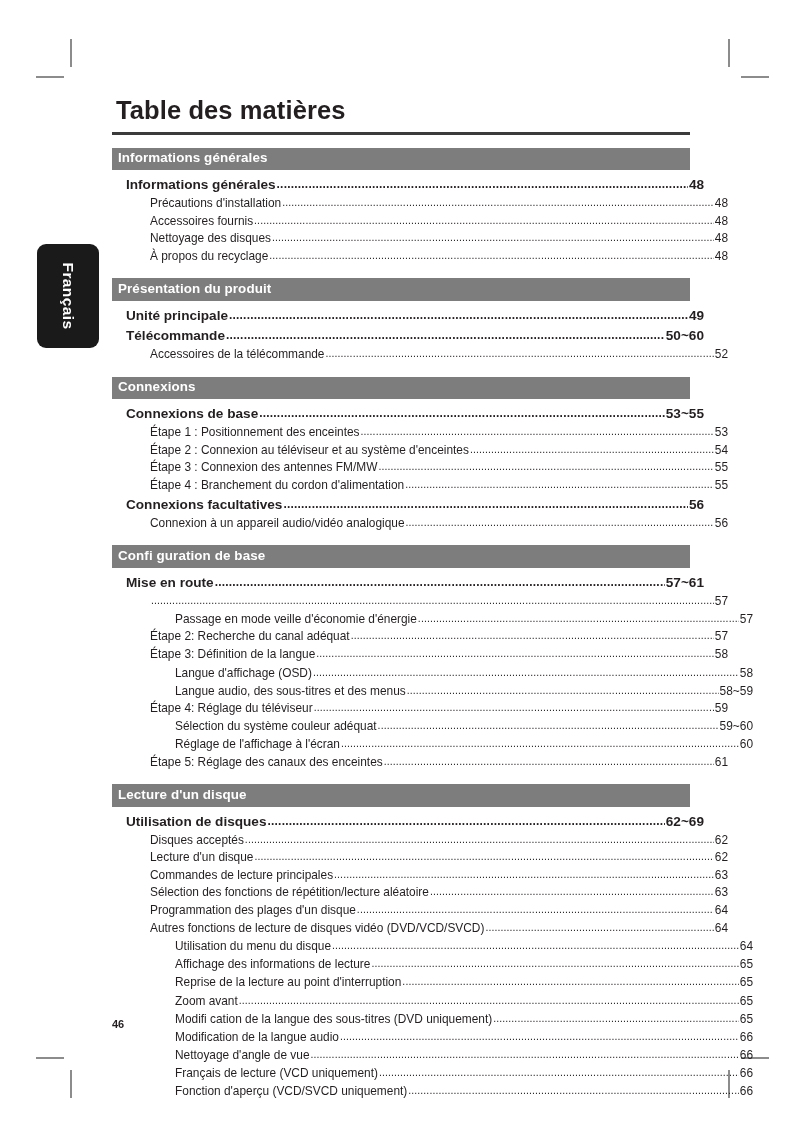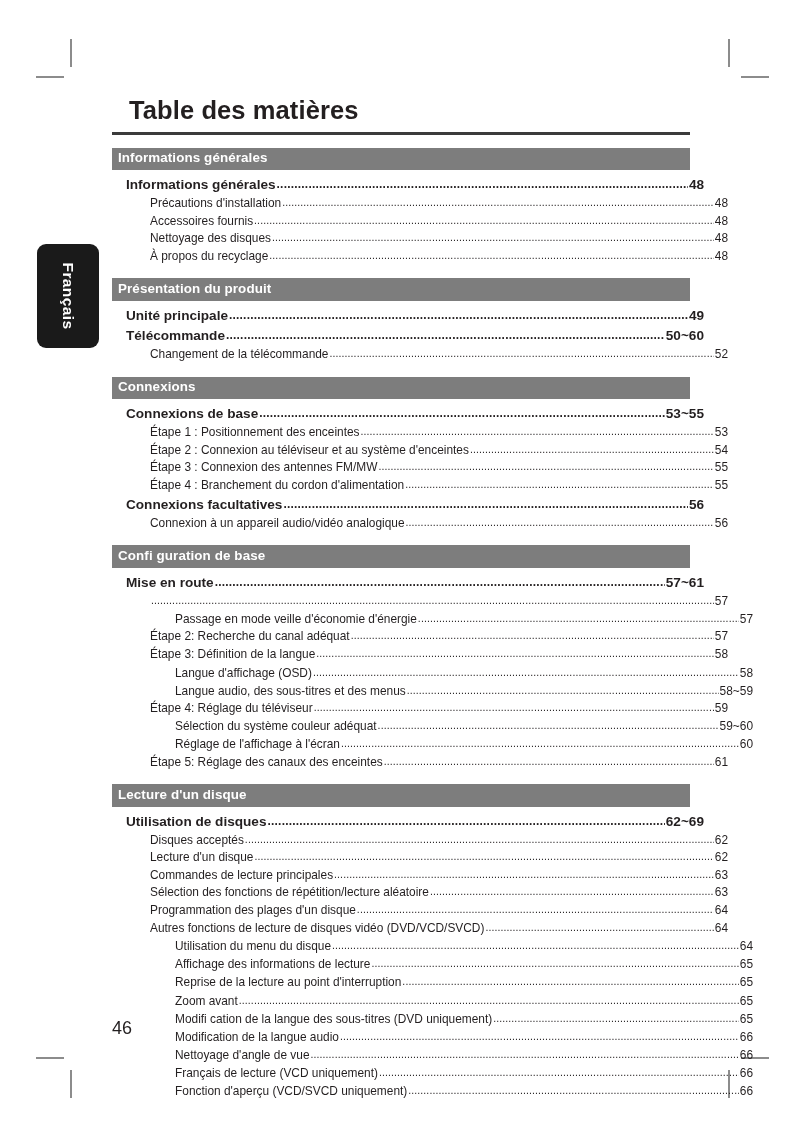--- a/index.html
+++ b/index.html
@@ -52,21 +52,21 @@
     left: 112px;
     top: 96px;
     width: 578px;
   }
 
   #page-title {
     font-size: 25.5px;
     font-weight: bold;
     letter-spacing: 0.1px;
     line-height: 1.1;
-    margin: 0 0 8px 17px;
+    margin: 0 0 8px 4px;
     color: #231f20;
   }
   #title-rule {
     height: 2.5px;
     background: #3b3b3b;
     margin-bottom: 13px;
   }
 
   .section { margin-bottom: 0; }
 
@@ -126,22 +126,22 @@
     padding-left: 63px;
   }
   .lvl3 .leader { font-size: 10.5px; letter-spacing: 0.1px; }
 
   .gap-after { height: 13px; }
 
   #folio {
     position: absolute;
     left: 112px;
     top: 1018px;
-    font-size: 18px;
-    font-weight: normal;
+    font-size: 11px;
+    font-weight: bold;
     color: #231f20;
   }
 </style>
 </head>
 <body>
 
 <div id="page">
 
   <div class="crop v" style="left:70px; top:39px;"></div>
   <div class="crop h" style="left:36px; top:76px;"></div>
@@ -198,21 +198,21 @@
               <span class="label">Unité principale</span>
               <span class="leader">...................................................................................................................................................................................................................................................................</span>
               <span class="page">49</span>
             </div>
             <div class="row lvl1">
               <span class="label">Télécommande</span>
               <span class="leader">...................................................................................................................................................................................................................................................................</span>
               <span class="page">50~60</span>
             </div>
             <div class="row lvl2">
-              <span class="label">Changement de la télécommande</span>
+              <span class="label">Accessoires de la télécommande</span>
               <span class="leader">...................................................................................................................................................................................................................................................................</span>
               <span class="page">52</span>
             </div>
           </div>
         </div>
         <div class="gap-after"></div>
         <div class="section">
           <div class="section-bar">Connexions</div>
           <div class="entries">
             <div class="row lvl1">

